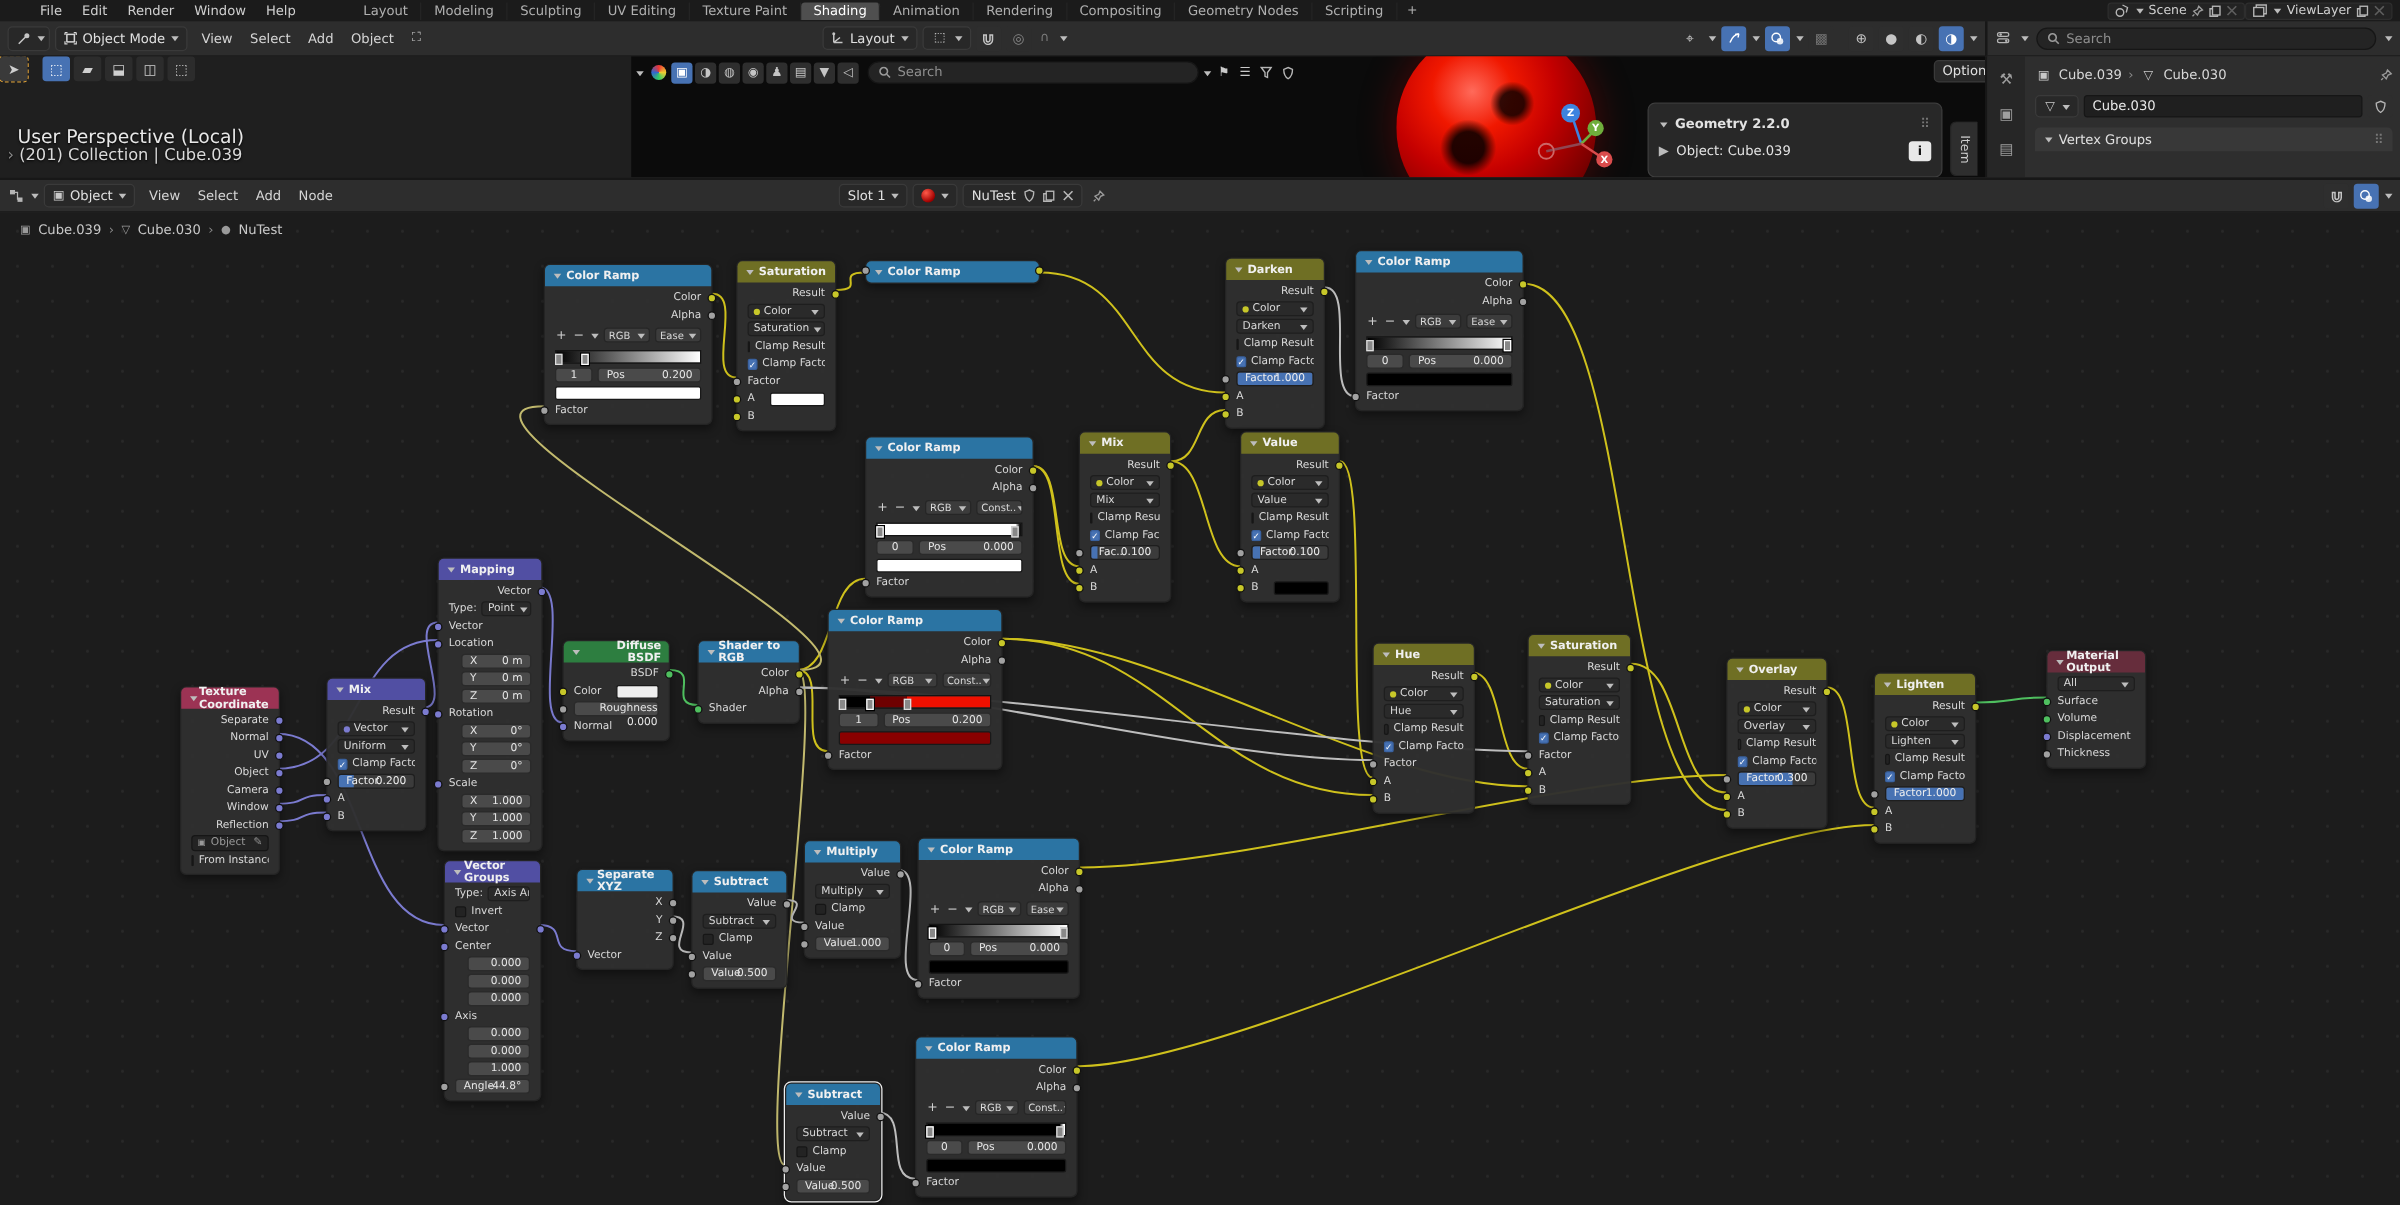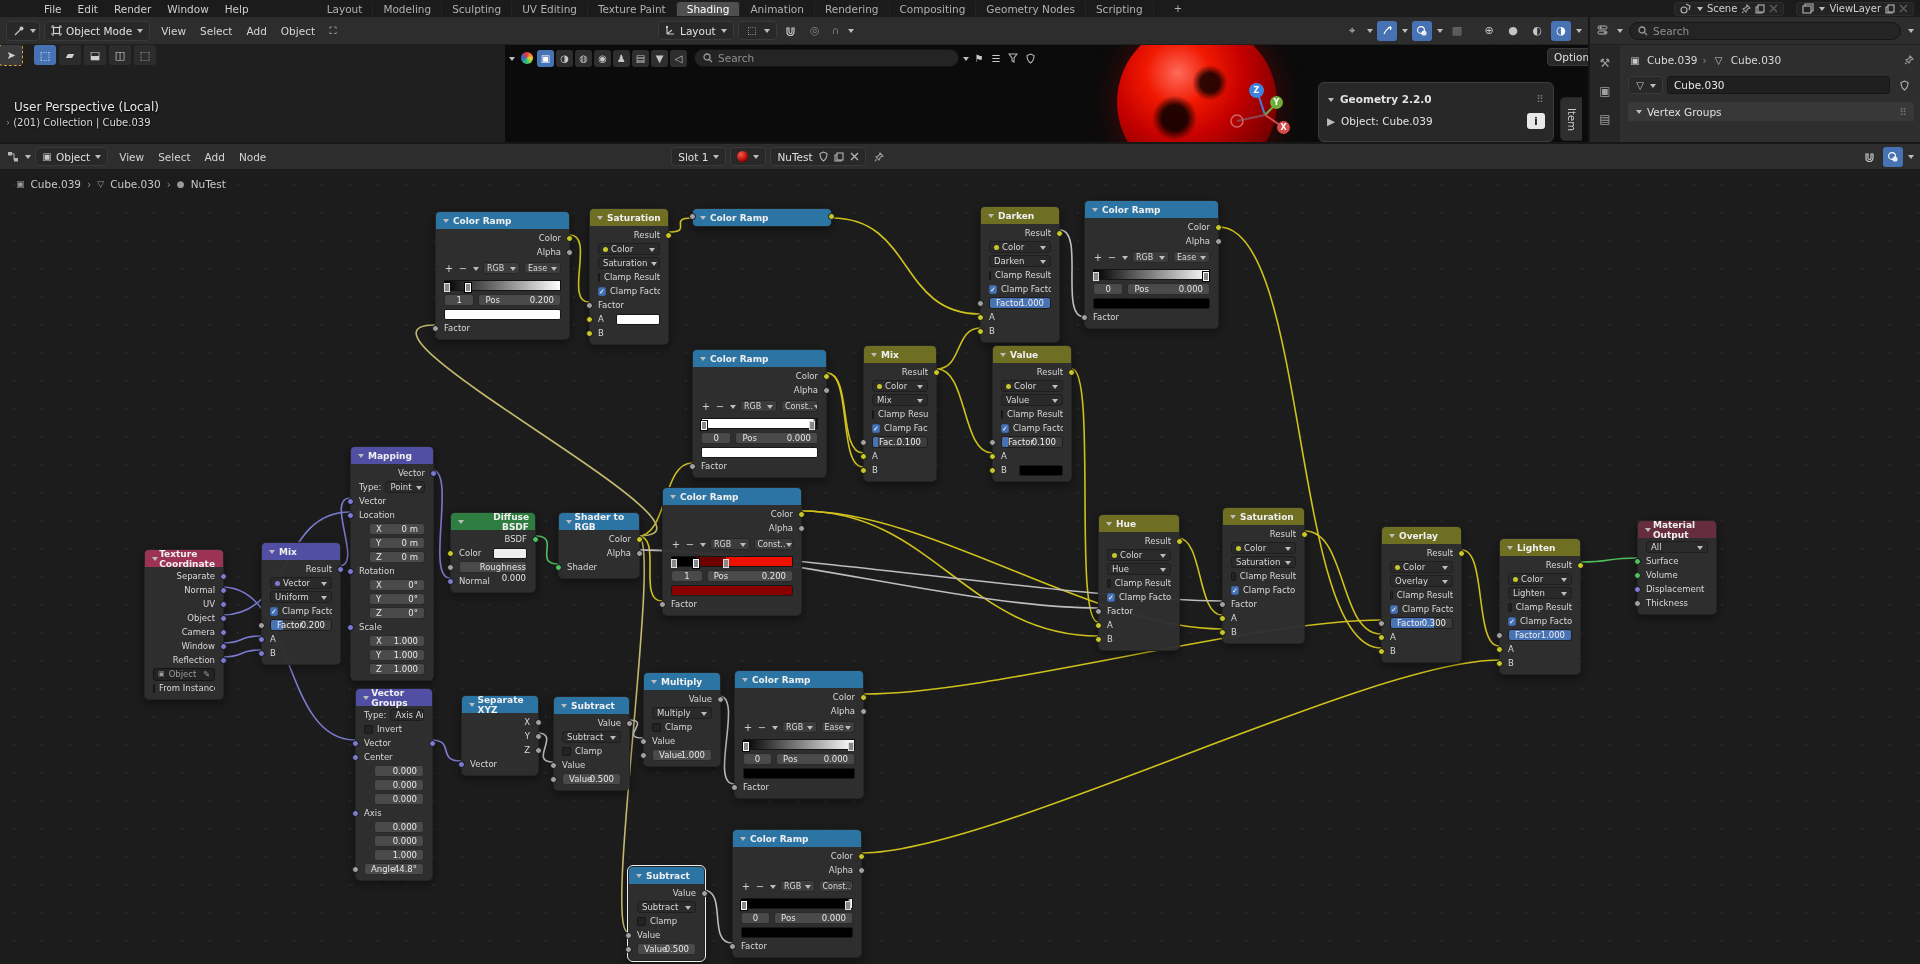--- a/index.html
+++ b/index.html
@@ -2,43 +2,43 @@
 <html><head>
 <meta charset="utf-8">
 <style>
   * { margin:0; padding:0; box-sizing:border-box; }
   html,body { background:#111; }
   #app { position:relative; width:1920px; height:964px; overflow:hidden;
          font-family:"DejaVu Sans","Liberation Sans",sans-serif; color:#d8d8d8;
          background:#1c1c1c; font-size:10px; -webkit-font-smoothing:antialiased; }
   .abs { position:absolute; }
   
-  #topbar { left:0; top:0; width:1920px; height:17px; background:#1b1b1b; display:flex; align-items:center; padding:0 6px; gap:12px; }
+  #topbar { left:0; top:0; width:1920px; height:17px; background:#1b1b1b; display:flex; align-items:center; padding:0 6px; gap:0; }
   .menu-item { padding:0 8px; color:#cfcfcf; font-size:10.5px; }
   .ws-tab { padding:1px 10px; color:#b0b0b0; font-size:10.5px; border-right:1px solid #242424; }
   .ws-tab.active { background:#4f4f4f; color:#fff; border-radius:3px 3px 0 0; }
   .ws-plus { padding:0 8px; color:#b0b0b0; }
   #blender-logo { width:14px; height:12px; margin-right:4px; display:inline-block; }
   .idpill { display:flex; align-items:center; gap:4px; background:#232323; border:1px solid #2e2e2e; border-radius:3px; padding:1px 5px; height:14px; font-size:10px; color:#d0d0d0; }
   
   #vp-header { left:0; top:17px; width:1588px; height:28px; background:#2d2d2d; border-bottom:1px solid #1f1f1f; display:flex; align-items:center; padding:0 6px; gap:4px; }
   #props-header { left:1588px; top:17px; width:332px; height:28px; background:#2d2d2d; border-bottom:1px solid #1f1f1f; border-left:2px solid #171717; display:flex; align-items:center; padding:0 6px; gap:6px; }
   .pill { display:flex; align-items:center; gap:4px; background:#282828; border:1px solid #3a3a3a; border-radius:4px; padding:0 6px; height:20px; font-size:10.5px; color:#e0e0e0; }
   .flat-menu { padding:0 7px; font-size:10.5px; color:#d5d5d5; }
   .tinyico { width:14px; height:14px; display:inline-flex; align-items:center; justify-content:center; color:#c9c9c9; font-size:10px; }
   .togglebox { width:20px; height:20px; border-radius:3px; display:inline-flex; align-items:center; justify-content:center; background:#2e2e2e; color:#c5c5c5; font-size:11px; }
   .togglebox.on { background:#4772b3; color:#fff; }
   .togglebox.dim { opacity:.45; }
   .searchpill { display:flex; align-items:center; gap:5px; background:#242424; border:1px solid #161616; border-radius:10px; padding:0 8px; height:18px; color:#8f8f8f; font-size:10.5px; }
   
   #viewport { left:0; top:45px; width:1588px; height:97px; background:#1f1f1f; overflow:hidden; }
   #vp-render { position:absolute; left:505px; top:0; width:1083px; height:97px; background:#0b0b0b; }
   #vp-strip { position:absolute; left:508px; top:3px; height:20px; display:flex; align-items:center; gap:3px; }
-  #overlay-text1 { left:14px; top:55px; font-size:12px; color:#e8e8e8; text-shadow:0 1px 2px #000; }
-  #overlay-text2 { left:6px; top:72px; font-size:10px; color:#dadada; text-shadow:0 1px 2px #000; }
+  #overlay-text1 { left:14px; top:55px; font-size:15px; color:#e8e8e8; text-shadow:0 1px 2px #000; }
+  #overlay-text2 { left:6px; top:72px; font-size:13px; color:#dadada; text-shadow:0 1px 2px #000; }
   #tool-modes { left:16px; top:12px; display:flex; gap:3px; align-items:center; }
   .toolbtn { width:22px; height:20px; border-radius:3px; background:#2c2c2c; display:flex; align-items:center; justify-content:center; color:#cfcfcf; font-size:11px; }
   .toolbtn.activetool { outline:1px dashed #e0a33a; background:#3a3a3a; }
   .toolbtn.sel { background:#4772b3; color:#fff; }
   #sphere { position:absolute; left:612px; top:-23px; width:160px; height:160px; border-radius:50%;
      background:
        radial-gradient(circle at 36% 60%, rgba(0,0,0,.85) 0 9%, rgba(0,0,0,0) 16%),
        radial-gradient(circle at 58% 38%, rgba(0,0,0,.8) 0 7%, rgba(0,0,0,0) 13%),
        radial-gradient(circle at 38% 32%, #ff6a5a 0%, #f01800 22%, #c40000 45%, #7e0000 72%, #3c0000 92%, #200000 100%);
      box-shadow:0 0 26px 4px rgba(150,0,0,.35); }

